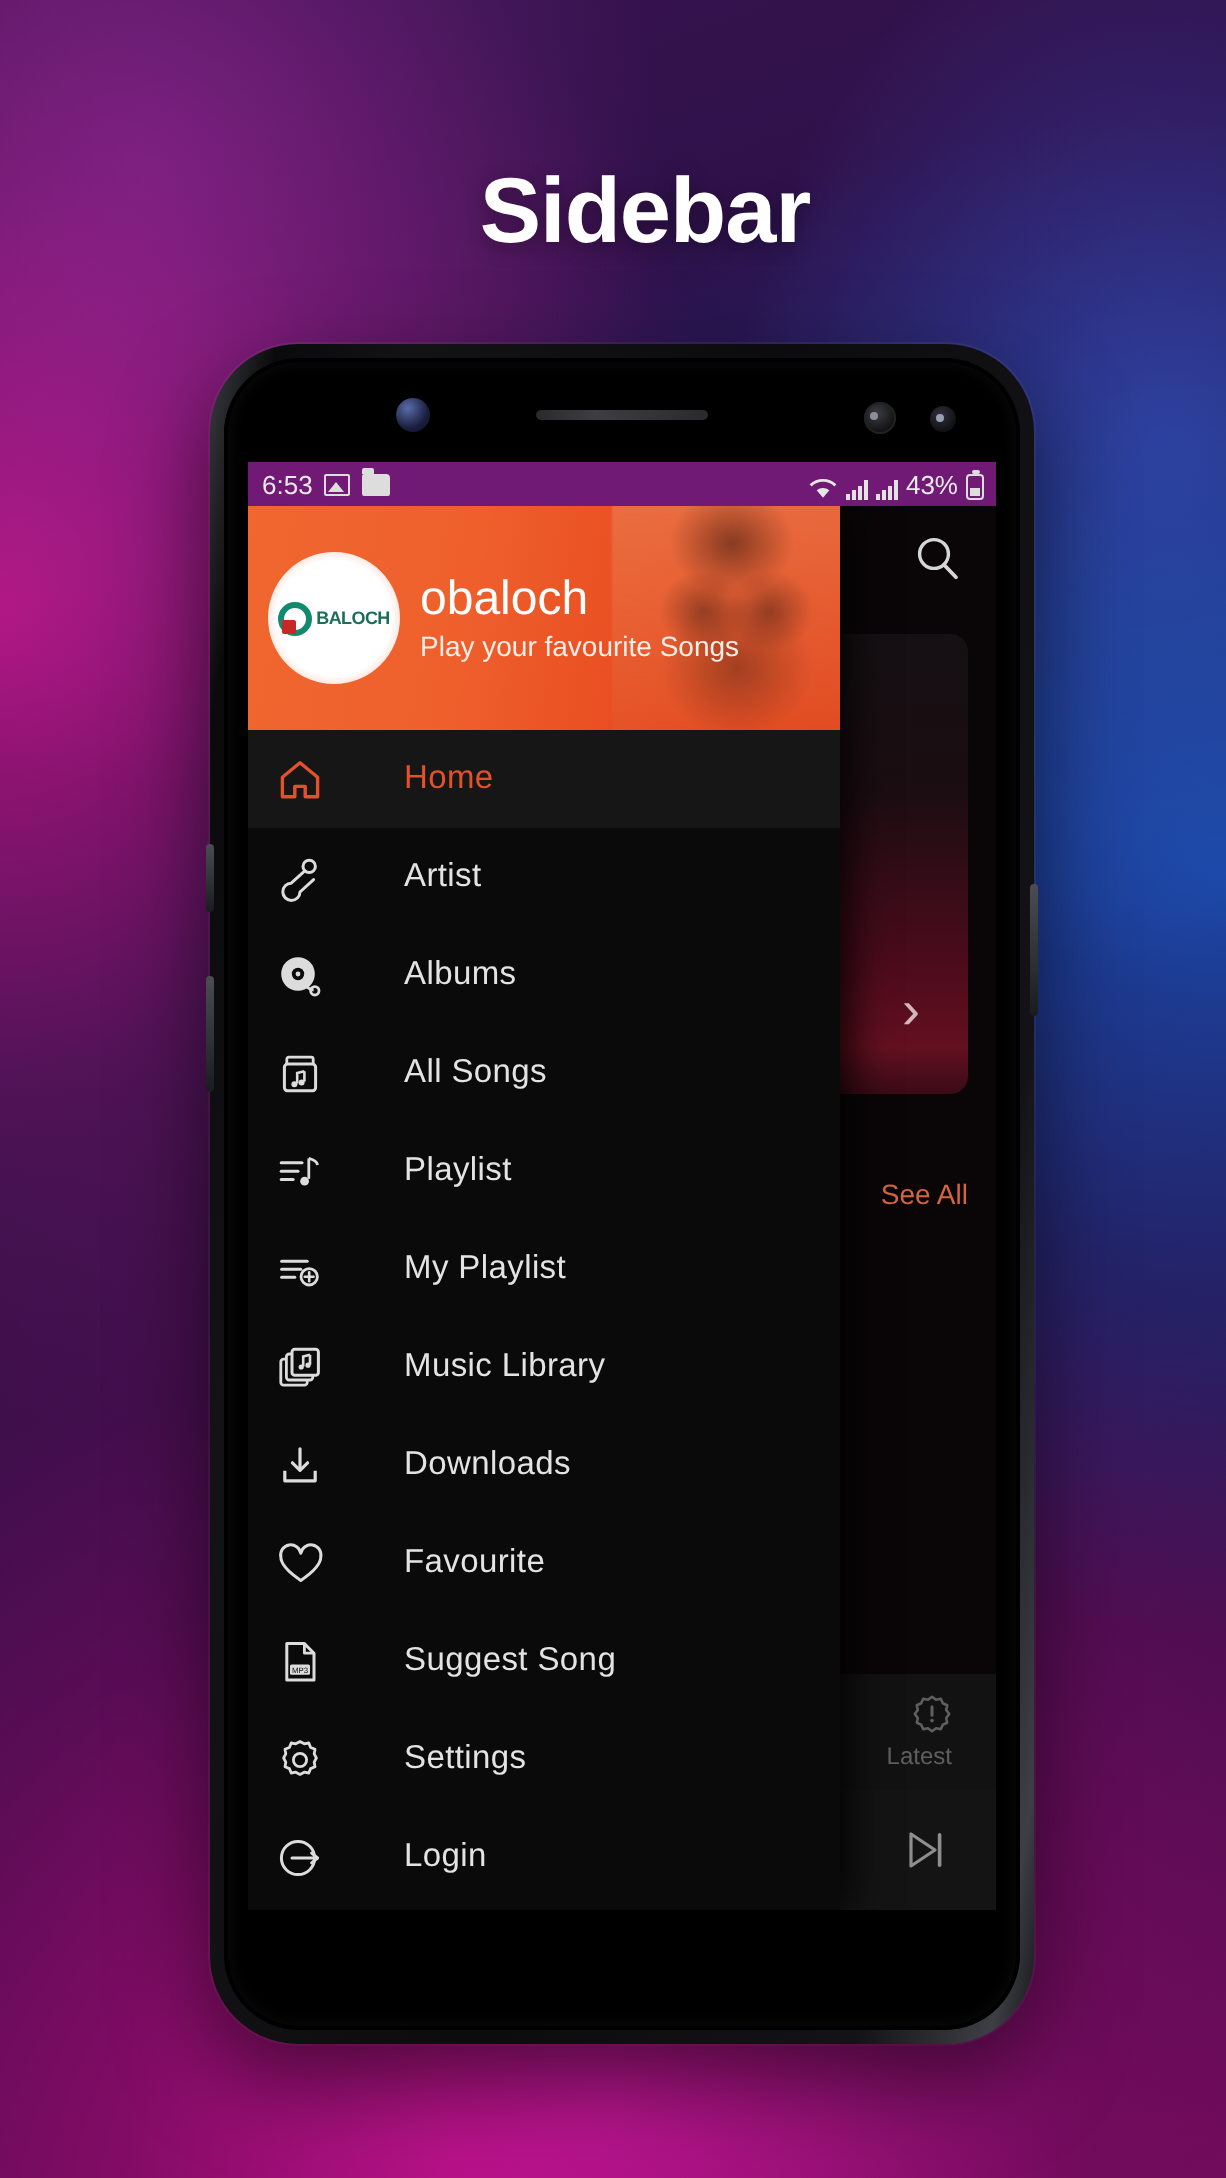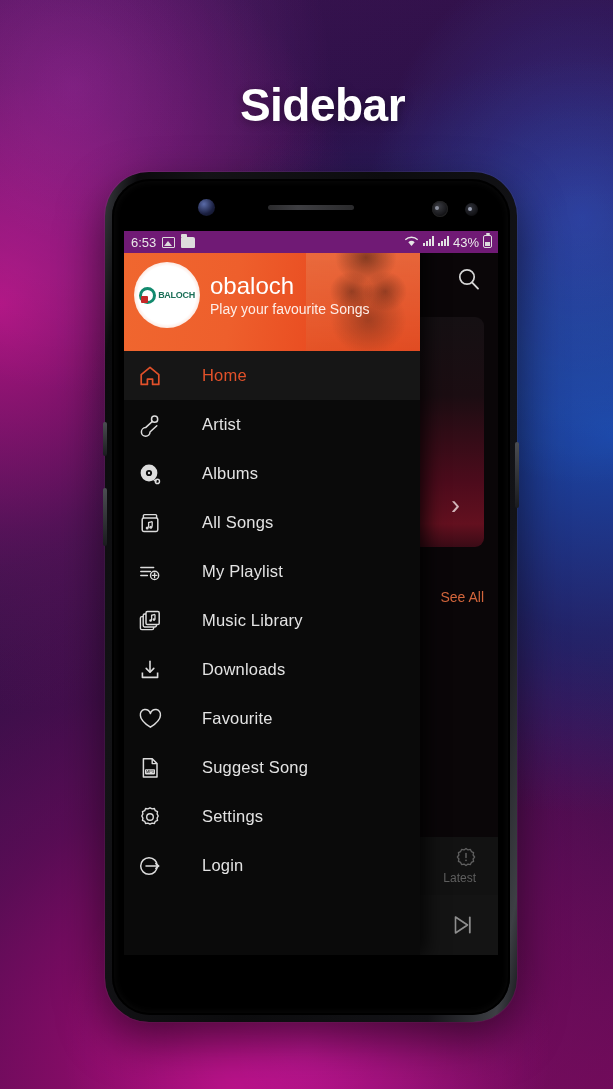--- a/index.html
+++ b/index.html
@@ -80,21 +80,21 @@
     background:#070707; overflow:hidden;
   }
 
   
   #status-bar{
     height:22px; background:#701a75; color:#e9e9e9;
     display:flex; align-items:center; justify-content:space-between;
     padding:0 6px 0 7px; font-size:13px; position:relative; z-index:5;
   }
   #status-left{ display:flex; align-items:center; gap:6px; }
-  #status-right{ display:flex; align-items:flex-start; gap:4px; font-size:13px; }
+  #status-right{ display:flex; align-items:flex-end; gap:4px; font-size:13px; }
   .sb-icon{ display:inline-block; }
   .ic-image{ width:13px;height:11px;border:1.4px solid #ddd;border-radius:1px;position:relative;}
   .ic-image::after{content:"";position:absolute;left:1px;bottom:1px;width:0;height:0;border-left:4px solid transparent;border-right:4px solid transparent;border-bottom:5px solid #ddd;}
   .ic-folder{width:14px;height:11px;background:#ddd;border-radius:1px 2px 1px 1px;position:relative;}
   .ic-folder::before{content:"";position:absolute;top:-3px;left:0;width:6px;height:3px;background:#ddd;border-radius:1px 1px 0 0;}
   .bars{display:flex;align-items:flex-end;gap:1px;height:11px;}
   .bars i{display:block;width:2px;background:#e2e2e2;}
   .bars i:nth-child(1){height:3px}.bars i:nth-child(2){height:5px}.bars i:nth-child(3){height:7px}.bars i:nth-child(4){height:10px}
   .ic-batt{width:9px;height:13px;border:1.4px solid #ddd;border-radius:2px;position:relative;}
   .ic-batt::before{content:"";position:absolute;top:-3px;left:2px;width:4px;height:2px;background:#ddd;border-radius:1px;}
@@ -130,21 +130,21 @@
   }
   .bn-item{ display:flex; flex-direction:column; align-items:flex-end; gap:4px; color:#5f5f5f; font-size:12px; }
   #bg-player{
     position:absolute; left:0; right:0; bottom:0; height:60px; background:#141414;
     display:flex; align-items:center; justify-content:flex-end; gap:26px; padding-right:22px;
   }
   .pl-btn{ color:#9a9a9a; }
 
   
   #drawer{
-    position:absolute; left:0; top:8px; bottom:0; width:296px; z-index:3;
+    position:absolute; left:0; top:22px; bottom:0; width:296px; z-index:3;
     background:#0b0b0b;
     box-shadow:6px 0 18px rgba(0,0,0,.8);
     display:flex; flex-direction:column;
   }
   #drawer-header{
     height:112px; position:relative; overflow:hidden;
     background:linear-gradient(100deg,#f0672f 0%, #ee5f2c 38%, #e8491f 72%, #e03c18 100%);
     display:flex; align-items:center; padding:0 10px;
   }
   #header-photo{
@@ -354,20 +354,33 @@
                 <path d="M5.4 7 V4.6 a1 1 0 0 1 1-1 h11.2 a1 1 0 0 1 1 1 V7" stroke="#dcdcdc" stroke-width="1.4" fill="none"></path>
                 <path d="M14.2 10.6 v5.2" stroke="#dcdcdc" stroke-width="1.3" fill="none"></path>
                 <path d="M14.2 10.6 l-3.6 .9 v5.2" stroke="#dcdcdc" stroke-width="1.3" fill="none"></path>
                 <circle cx="9.2" cy="17.1" r="1.5" fill="#dcdcdc"></circle>
                 <circle cx="12.8" cy="16.2" r="1.5" fill="#dcdcdc"></circle>
               </svg>
             </span>
             <span class="mi-label">All Songs</span>
           </div>
 
+          <div class="menu-item">
+            <span class="mi-icon">
+              <svg width="24" height="24" viewBox="0 0 24 24">
+                <line x1="2.6" y1="7.4" x2="13" y2="7.4" stroke="#dcdcdc" stroke-width="1.5" stroke-linecap="round"></line>
+                <line x1="2.6" y1="11.6" x2="11" y2="11.6" stroke="#dcdcdc" stroke-width="1.5" stroke-linecap="round"></line>
+                <line x1="2.6" y1="15.8" x2="8.6" y2="15.8" stroke="#dcdcdc" stroke-width="1.5" stroke-linecap="round"></line>
+                <path d="M16.4 5.2 v10.2" stroke="#dcdcdc" stroke-width="1.4" fill="none"></path>
+                <path d="M16.4 5.2 c2.6 .7 4.2 1.8 4.4 3.3" stroke="#dcdcdc" stroke-width="1.4" fill="none"></path>
+                <circle cx="14.3" cy="16.6" r="2.2" fill="#dcdcdc"></circle>
+              </svg>
+            </span>
+            <span class="mi-label">Playlist</span>
+          </div>
 
           <div class="menu-item">
             <span class="mi-icon">
               <svg width="24" height="24" viewBox="0 0 24 24">
                 <line x1="2.8" y1="7.6" x2="15.6" y2="7.6" stroke="#dcdcdc" stroke-width="1.5" stroke-linecap="round"></line>
                 <line x1="2.8" y1="11.6" x2="12.4" y2="11.6" stroke="#dcdcdc" stroke-width="1.5" stroke-linecap="round"></line>
                 <line x1="2.8" y1="15.6" x2="9.4" y2="15.6" stroke="#dcdcdc" stroke-width="1.5" stroke-linecap="round"></line>
                 <circle cx="16.6" cy="15.4" r="4.1" stroke="#dcdcdc" stroke-width="1.4" fill="none"></circle>
                 <line x1="16.6" y1="13.2" x2="16.6" y2="17.6" stroke="#dcdcdc" stroke-width="1.3" stroke-linecap="round"></line>
                 <line x1="14.4" y1="15.4" x2="18.8" y2="15.4" stroke="#dcdcdc" stroke-width="1.3" stroke-linecap="round"></line>

